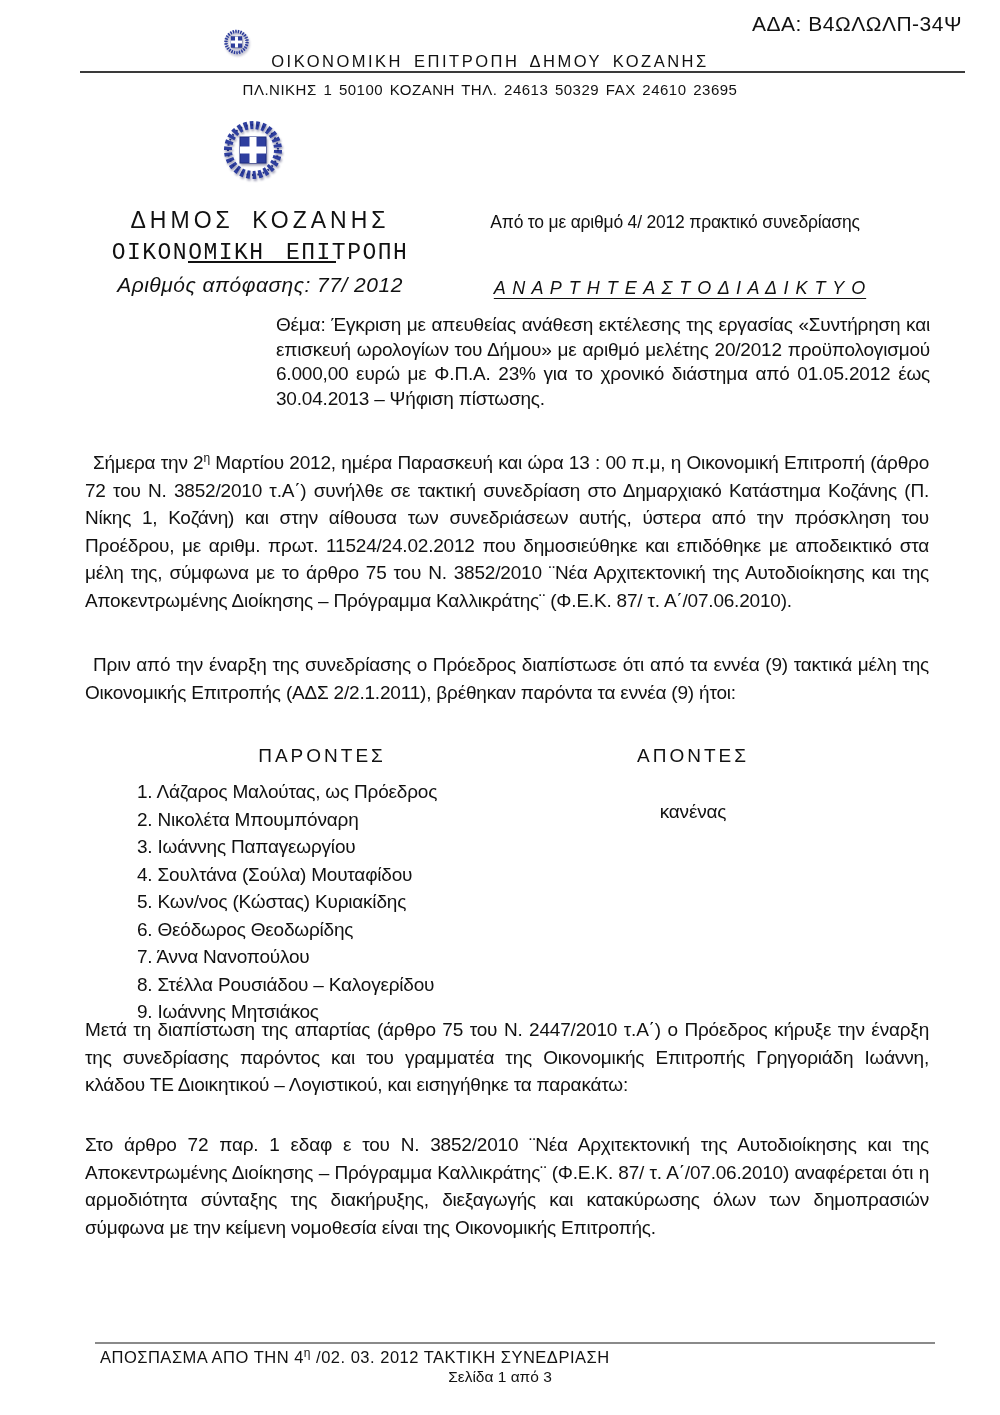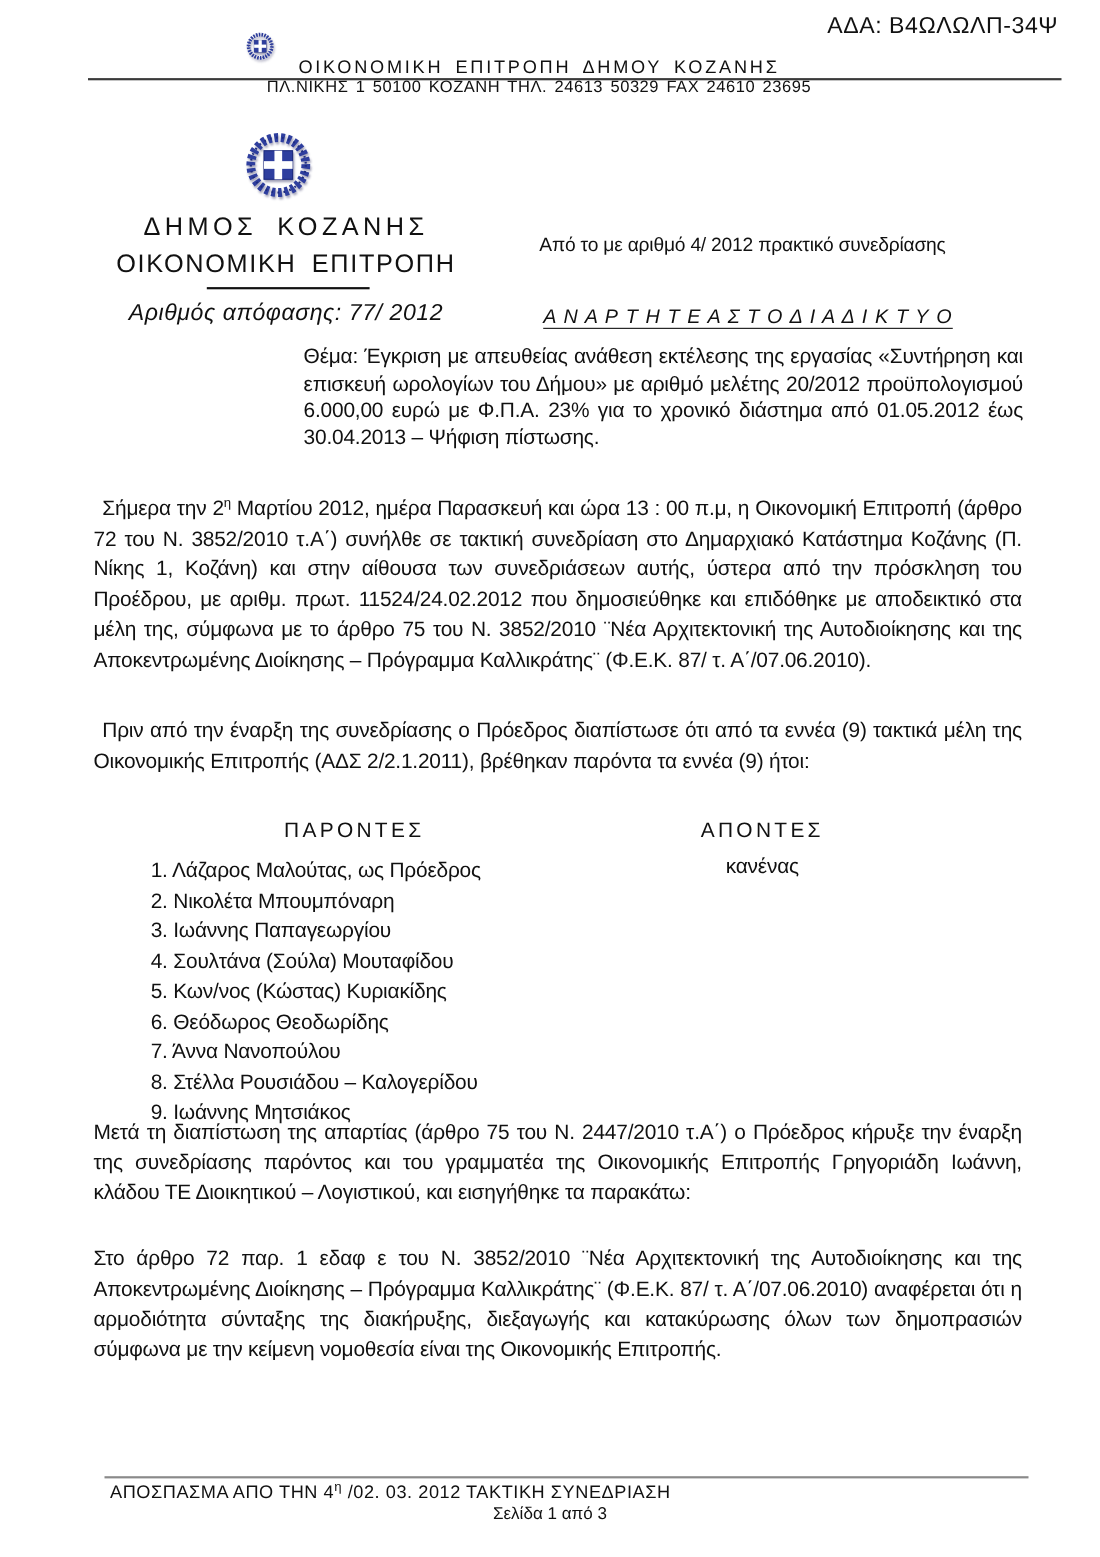--- a/index.html
+++ b/index.html
@@ -15,35 +15,35 @@
   
   .ada{
     position:absolute;top:12px;right:38px;
     font-size:21px;letter-spacing:.5px;
   }
   .letterhead-center{
     position:absolute;left:240px;top:22px;width:500px;
     text-align:center;
   }
   .letterhead-org{font-size:16.5px;letter-spacing:2.5px;word-spacing:4px;margin-top:30px;}
-  .letterhead-address{font-size:15px;letter-spacing:.5px;word-spacing:2px;}
+  .letterhead-address{margin-top:10px;font-size:15px;letter-spacing:.5px;word-spacing:2px;}
   .header-rule{
     position:absolute;left:80px;top:71px;width:885px;height:2px;
     background:#3a3a3a;
   }
   
   .emblem{filter:drop-shadow(1.5px 2px 1px rgba(40,40,90,.45));}
   .emblem-small{position:absolute;left:223px;top:27px;width:27px;height:30px;}
   .emblem-large{position:absolute;left:221px;top:112px;width:64px;height:76px;}
   
   .muni-block{
-    position:absolute;left:95px;top:193px;width:330px;text-align:center;
+    position:absolute;left:95px;top:207px;width:330px;text-align:center;
   }
   .muni-name{font-size:23px;letter-spacing:4px;word-spacing:8px;}
-  .committee-name{margin-top:6px;font-size:23px;letter-spacing:1.5px;word-spacing:6px;}
+  .committee-name{margin-top:6px;font-size:23px;letter-spacing:1.5px;word-spacing:6px;font-family:Liberation Mono, monospace;}
   .title-divider{
     position:absolute;left:188px;top:261px;width:148px;height:2px;background:#111;
   }
   .decision-no{
     position:absolute;left:75px;top:273px;width:370px;text-align:center;
     font-style:italic;font-size:21px;letter-spacing:.5px;
   }
   
   .excerpt-title{
     position:absolute;left:455px;top:160px;width:440px;text-align:center;
@@ -82,21 +82,21 @@
   }
   .absent-title{
     position:absolute;left:543px;top:745px;width:300px;text-align:center;
     font-size:19px;letter-spacing:3px;
   }
   .present-list{
     position:absolute;left:137px;top:778px;width:420px;
     font-size:19px;line-height:27.5px;letter-spacing:-0.2px;
   }
   .absent-value{
-    position:absolute;left:543px;top:778px;width:300px;text-align:center;
+    position:absolute;left:543px;top:801px;width:300px;text-align:center;
     font-size:19px;letter-spacing:-0.2px;
   }
   
   .footer-rule{
     position:absolute;left:95px;top:1342px;width:840px;height:2px;background:#8a8a8a;
   }
   .footer-line1{
     position:absolute;left:100px;top:1348px;width:800px;text-align:left;
     font-size:16.5px;letter-spacing:.5px;
   }

